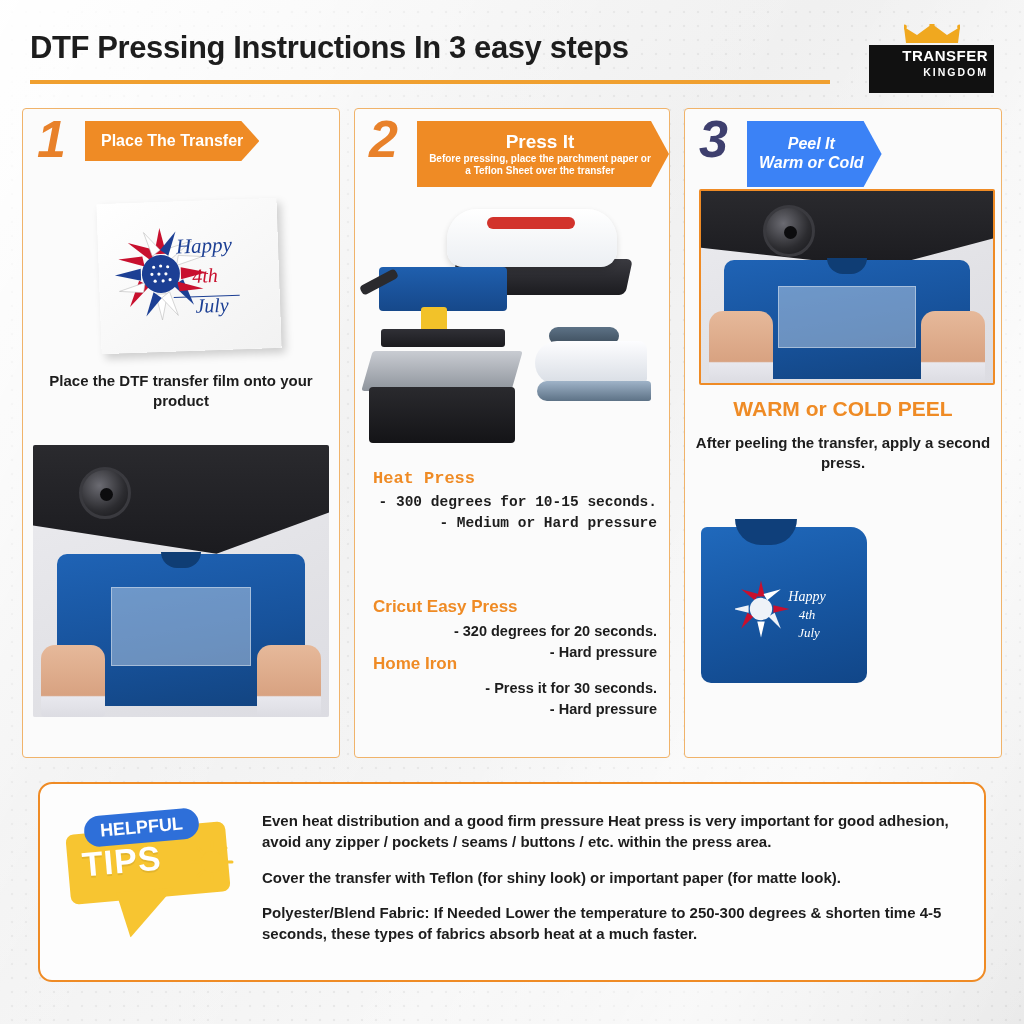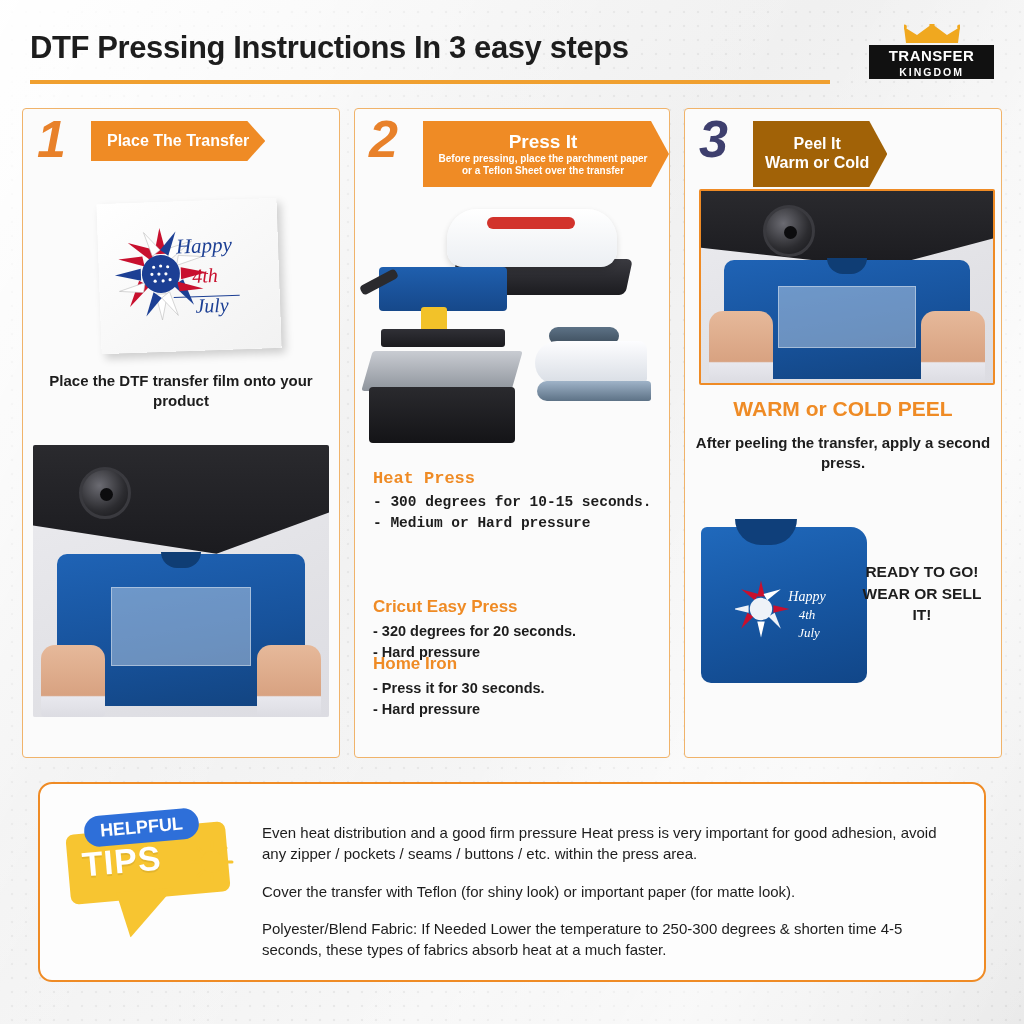--- a/index.html
+++ b/index.html
@@ -31,31 +31,31 @@
   .title {
     font-size:31px; font-weight:bold; letter-spacing:-0.4px;
     color:#1d1d1d; margin:0; padding-top:12px;
   }
   .title-rule {
     position:absolute; left:0; top:62px; width:800px; height:4px;
     background:#f0a030;
   }
   .logo {
     position:absolute; right:6px; top:6px; width:125px; height:66px;
-    text-align:center;
+    text-align:right;
   }
   .crown { display:block; margin:0 auto 1px; }
   .logo-main {
     background:#111; color:#fff; font-weight:bold; font-size:15px;
     letter-spacing:0.5px; padding:3px 6px 2px; line-height:1.05;
     display:block;
   }
   .logo-sub {
     background:#111; color:#fff; font-weight:bold; font-size:10.5px;
-    letter-spacing:2px; padding:0 6px 1px; display:block;
+    letter-spacing:2px; padding:0 6px 15px; display:block;
   }
 
   
   .cards { position:absolute; top:108px; left:22px; right:22px; height:650px; display:flex; gap:14px; }
   .card {
     position:relative; background:#fbfbfb;
     border:1.5px solid #f0b36a; border-radius:4px;
   }
   .card.c1 { width:322px; }
   .card.c2 { width:320px; }
@@ -63,30 +63,30 @@
 
   
   .ribbon-wrap { position:relative; height:72px; }
   .num {
     position:absolute; left:14px; top:4px;
     font-size:52px; font-weight:bold; font-style:italic;
     color:#e8812a; line-height:1; z-index:3;
   }
   .num.purple { color:#3e3f6e; }
   .ribbon {
-    position:absolute; left:68px; top:12px; height:40px;
+    position:absolute; left:62px; top:12px; height:40px;
     background:#ef8b25; color:#fff; font-weight:bold; font-size:16px;
     display:flex; align-items:center; justify-content:center;
     padding:0 16px;
     clip-path:polygon(0 0, calc(100% - 18px) 0, 100% 50%, calc(100% - 18px) 100%, 0 100%);
   }
   .ribbon.tall { height:66px; flex-direction:column; line-height:1.18; padding:4px 18px 4px 12px; }
   .ribbon.tall .rb-title { font-size:19px; }
   .ribbon.tall .rb-sub { font-size:10px; font-weight:bold; text-align:center; }
-  .ribbon.purple { background:#a16207; }
+  .ribbon.purple { background:#3b82f6;font-style:italic; }
   .ribbon.purple .rb-t1, .ribbon.purple .rb-t2 { font-size:16px; }
 
   
   .film {
     position:absolute; left:76px; top:92px; width:180px; height:150px;
     background:linear-gradient(145deg,#ffffff 0%, #f2f2f2 100%);
     box-shadow:4px 5px 9px rgba(0,0,0,0.18);
     transform:rotate(-2deg);
   }
   .cap-txt {
@@ -197,21 +197,21 @@
     transform:skewX(-16deg); border-radius:3px;
   }
   .hp-base {
     position:absolute; left:6px; top:120px; width:146px; height:56px;
     background:linear-gradient(180deg,#2a2a2e 0%, #141417 100%);
     border-radius:4px;
   }
 
   .spec-group { position:absolute; left:18px; right:12px; }
   .spec-title { font-size:17px; font-weight:bold; color:#ef8b25; margin:0 0 6px; }
-  .spec-line { font-size:14.5px; font-weight:bold; color:#1d1d1d; margin:0 0 5px; }
+  .spec-line { font-size:14.5px; font-weight:bold; color:#1d1d1d; margin:0 0 5px;text-align:right; }
 
   
   .photo-press-3 { left:14px; top:80px; width:296px; height:196px; border:2px solid #ef8b25; }
   .warm-cold {
     position:absolute; left:0; right:0; top:288px; text-align:center;
     font-size:21px; font-weight:bold; color:#ef8b25;
   }
   .after-peel {
     position:absolute; left:0; right:0; top:324px; text-align:center;
     font-size:15px; font-weight:bold; color:#1d1d1d; line-height:1.35;
@@ -253,21 +253,21 @@
     background:#f7c531; transform:rotate(-5deg);
     clip-path:polygon(0 0, 100% 0, 18% 100%);
   }
   .badge-tips {
     position:absolute; left:20px; top:30px; font-size:34px; font-weight:bold;
     color:#fff; letter-spacing:1px; transform:rotate(-5deg); z-index:3;
     text-shadow:0 2px 0 rgba(0,0,0,0.08);
   }
   .sunburst { position:absolute; left:128px; top:28px; z-index:4; }
   .tips-text { position:absolute; left:222px; right:20px; top:22px; }
-  .tips-text p { margin:16px 0 14px; font-size:15px; line-height:1.42; color:#1d1d1d; }
+  .tips-text p { margin:4px 0 14px; font-size:15px; line-height:1.42; color:#1d1d1d;font-weight:bold; }
   .tips-text p:last-child { margin-bottom:0; }
 </style>
 </head>
 <body>
 
 <div class="page"></div>
 <div class="sheen"></div>
 
 <div class="header">
   <h1 class="title">DTF Pressing Instructions In 3 easy steps</h1>
@@ -435,21 +435,20 @@
           <path d="M-46,0 L-20,-6 L-20,6 Z" fill="#eef2f8"></path>
           <path d="M-32,-32 L-10,-14 L-4,-24 Z" fill="#c8102e"></path>
           <circle cx="0" cy="0" r="18" fill="#eef2f8"></circle>
         </g>
         <text x="72" y="40" font-family="Liberation Serif, serif" font-size="14" font-style="italic" fill="#ffffff" text-anchor="middle">Happy</text>
         <text x="72" y="58" font-family="Liberation Serif, serif" font-size="13" font-style="italic" fill="#ffffff" text-anchor="middle">4th</text>
         <text x="74" y="76" font-family="Liberation Serif, serif" font-size="13" font-style="italic" fill="#ffffff" text-anchor="middle">July</text>
       </svg>
     </div>
 
-    <div class="ready">READY TO GO! WEAR OR SELL IT!</div>
   </div>
 </div>
 
 <div class="tips">
   <div class="tips-badge">
     <div class="badge-tipbg"></div>
     <div class="badge-tail"></div>
     <div class="badge-helpful">HELPFUL</div>
     <div class="badge-tips">TIPS</div>
     <svg class="sunburst" width="44" height="44" viewBox="0 0 44 44">

